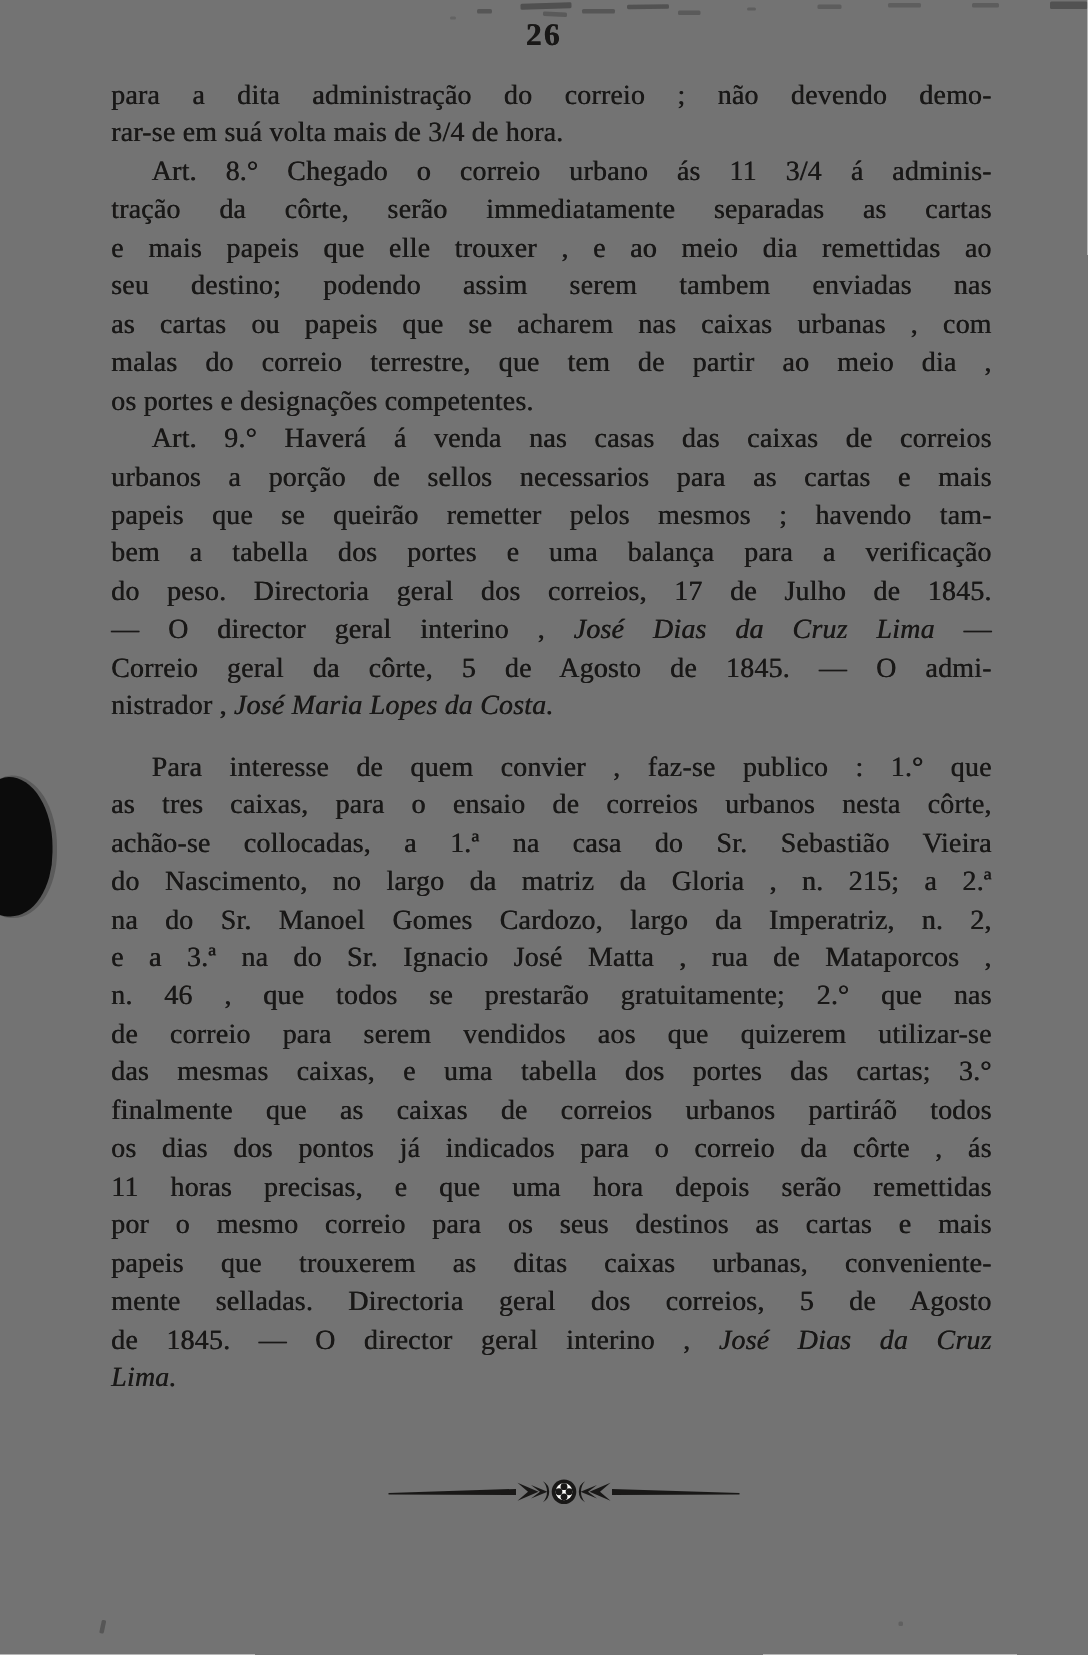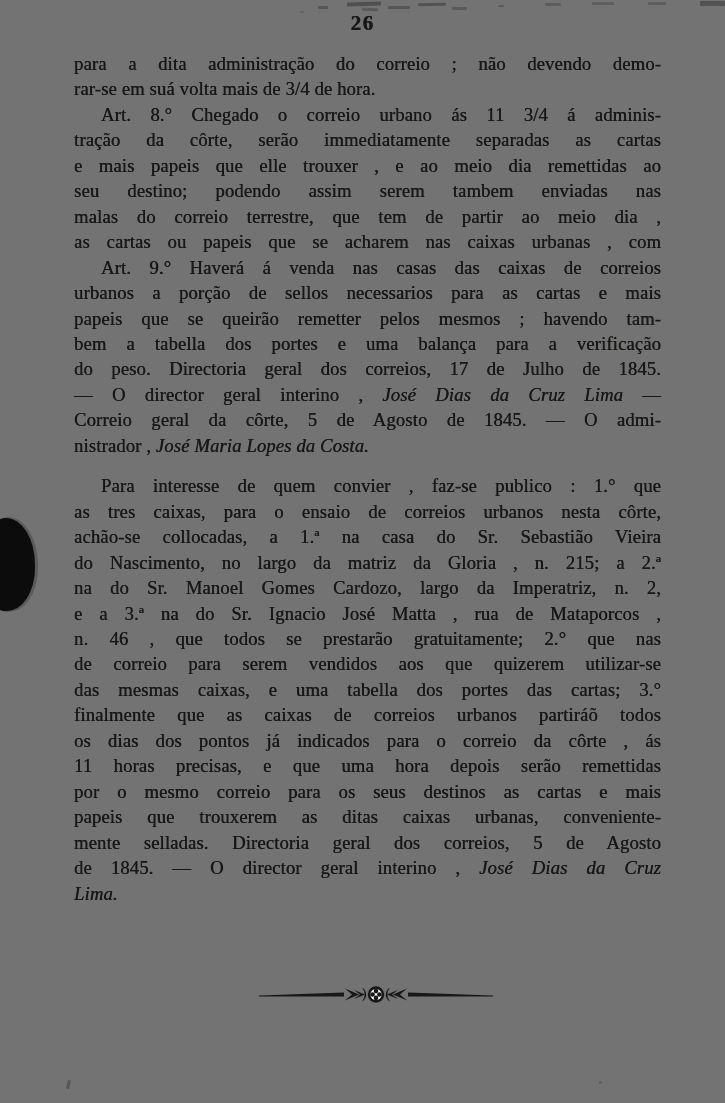--- a/index.html
+++ b/index.html
@@ -87,22 +87,23 @@
   <div class="text-col">
       <div class="block">
         <div class="line"><span>para a dita administração do correio ; não devendo demo-</span></div>
         <div class="line last"><span>rar-se em suá volta mais de 3/4 de hora.</span></div>
       </div>
       <div class="block">
         <div class="line indent"><span>Art. 8.° Chegado o correio urbano ás 11 3/4 á adminis-</span></div>
         <div class="line"><span>tração da côrte, serão immediatamente separadas as cartas</span></div>
         <div class="line"><span>e mais papeis que elle trouxer , e ao meio dia remettidas ao</span></div>
         <div class="line"><span>seu destino; podendo assim serem tambem enviadas nas</span></div>
+        <div class="line"><span>as cartas ou papeis que se acharem nas caixas urbanas , com</span></div>
         <div class="line"><span>malas do correio terrestre, que tem de partir ao meio dia ,</span></div>
-        <div class="line"><span>as cartas ou papeis que se acharem nas caixas urbanas , com</span></div>
+        <div class="line last"><span>os portes e designações competentes.</span></div>
       </div>
       <div class="block">
         <div class="line indent"><span>Art. 9.° Haverá á venda nas casas das caixas de correios</span></div>
         <div class="line"><span>urbanos a porção de sellos necessarios para as cartas e mais</span></div>
         <div class="line"><span>papeis que se queirão remetter pelos mesmos ; havendo tam-</span></div>
         <div class="line"><span>bem a tabella dos portes e uma balança para a verificação</span></div>
         <div class="line"><span>do peso. Directoria geral dos correios, 17 de Julho de 1845.</span></div>
         <div class="line"><span>— O director geral interino , </span><span class="it">José Dias da Cruz Lima</span><span> —</span></div>
         <div class="line"><span>Correio geral da côrte, 5 de Agosto de 1845. — O admi-</span></div>
         <div class="line last"><span>nistrador , </span><span class="it">José Maria Lopes da Costa.</span></div>

